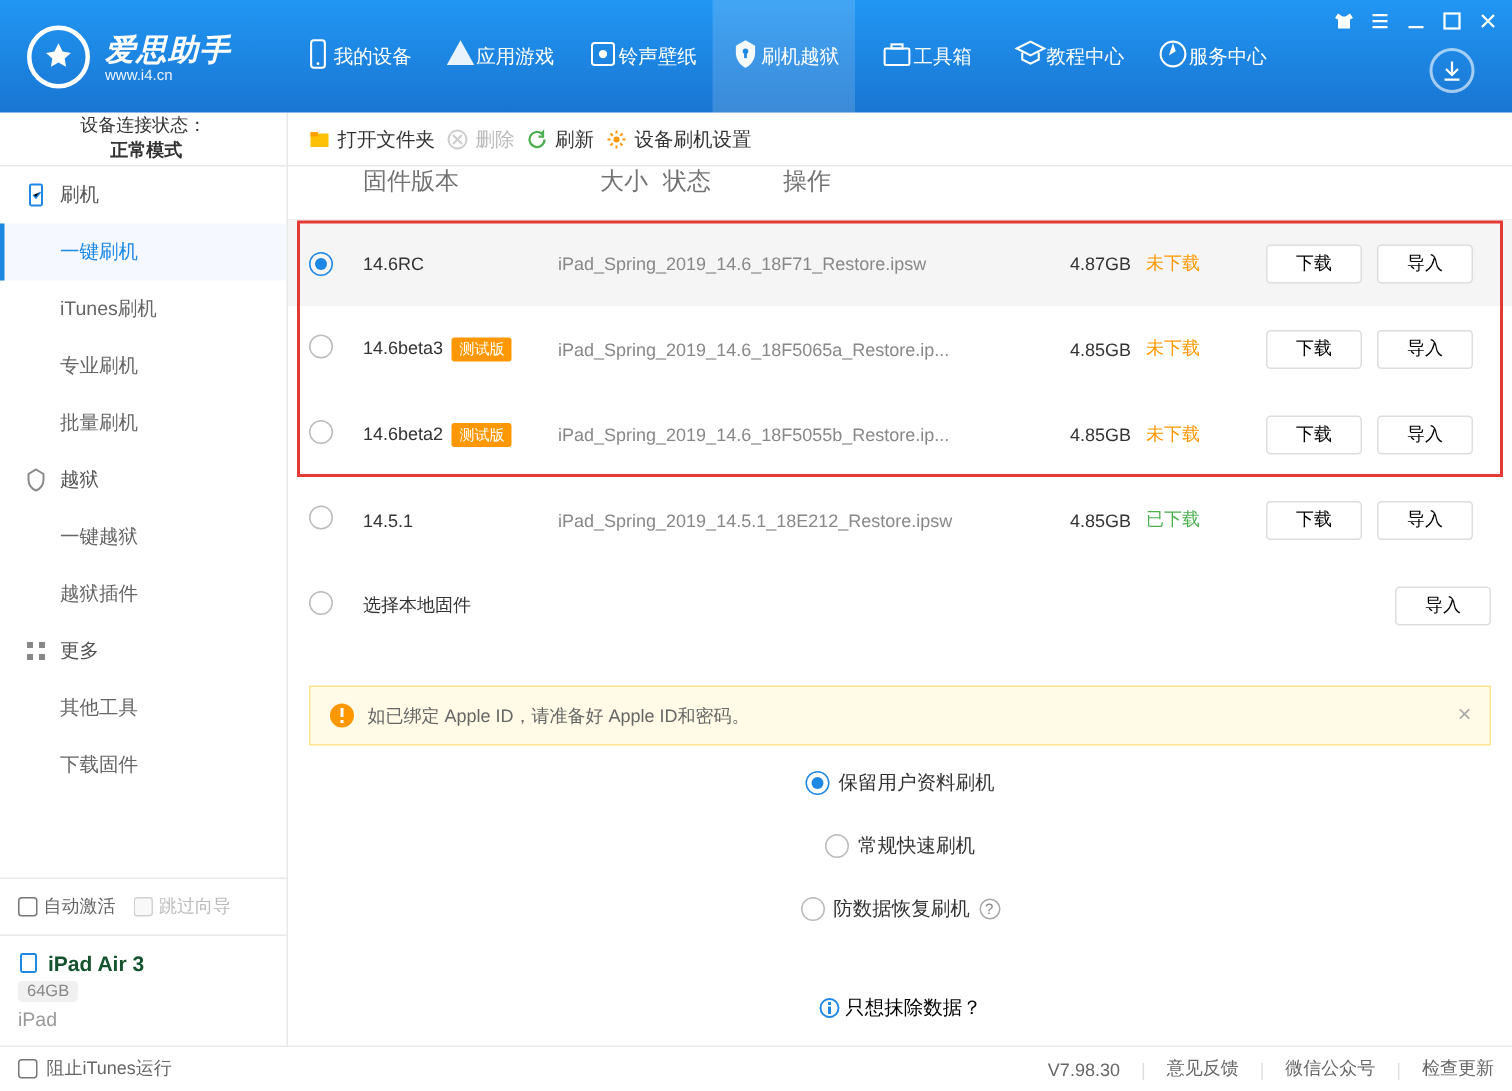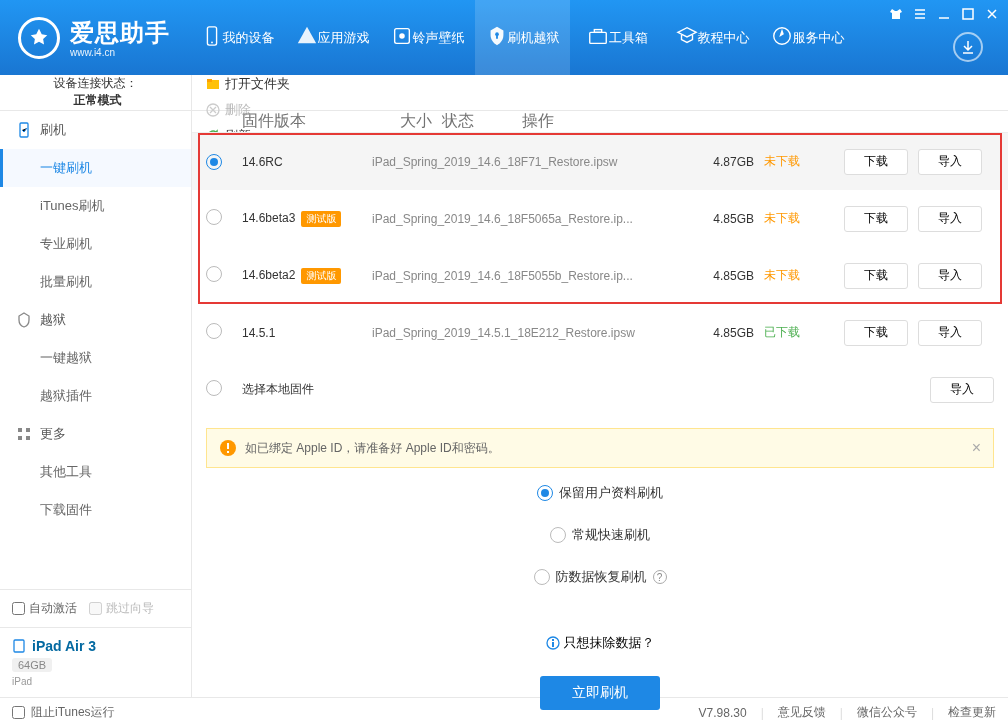--- a/index.html
+++ b/index.html
@@ -4,21 +4,21 @@
 <style>
 * { margin: 0; padding: 0; box-sizing: border-box; font-family: "Microsoft YaHei", sans-serif; }
 body { width: 1008px; height: 727px; background: #fff; font-size: 12px; color: #333; }
 
 
 .header { height: 75px; background: linear-gradient(to bottom, #2196f3, #1976d2); color: #fff; display: flex; position: relative; }
 .logo-area { display: flex; align-items: center; padding: 0 18px; width: 190px; }
 .logo-circle { width: 42px; height: 42px; border: 3px solid #fff; border-radius: 50%; display: flex; align-items: center; justify-content: center; margin-right: 10px; }
 .logo-circle svg { width: 22px; height: 22px; }
 .logo-text { display: flex; flex-direction: column; }
-.logo-text .cn { font-size: 24px; font-weight: bold; letter-spacing: 1px; }
+.logo-text .cn { font-size: 20px; font-weight: bold; letter-spacing: 1px; font-style: italic; }
 .logo-text .en { font-size: 10px; opacity: 0.9; margin-top: -2px; }
 .nav-tabs { display: flex; flex: 1; }
 .nav-tab { width: 95px; display: flex; flex-direction: row; align-items: center; justify-content: center; cursor: pointer; font-size: 13px; }
 .nav-tab.active { background: rgba(255,255,255,0.15); }
 .nav-tab .icon { height: 26px; display: flex; align-items: center; justify-content: center; margin-bottom: 4px; }
 .nav-tab svg { width: 22px; height: 22px; fill: #fff; }
 .header-right { position: absolute; right: 8px; top: 6px; display: flex; gap: 8px; align-items: center; }
 .header-right .wbtn { width: 16px; height: 16px; display: flex; align-items: center; justify-content: center; cursor: pointer; }
 .down-circle { position: absolute; right: 25px; top: 32px; width: 30px; height: 30px; border: 2px solid rgba(255,255,255,0.6); border-radius: 50%; display: flex; align-items: center; justify-content: center; cursor: pointer; }
 
@@ -28,27 +28,27 @@
 .status-bar { height: 36px; border-bottom: 1px solid #e8e8e8; display: flex; align-items: center; padding: 0 12px; font-size: 12px; flex-direction: column; }
 .status-bar .mode { font-weight: bold; margin-left: 4px; }
 .side-nav { flex: 1; overflow-y: auto; }
 .side-group { padding: 10px 16px; display: flex; align-items: center; font-size: 13px; color: #555; cursor: pointer; }
 .side-group svg { width: 16px; height: 16px; margin-right: 8px; }
 .side-item { padding: 10px 16px 10px 40px; font-size: 13px; color: #666; cursor: pointer; }
 .side-item.active { color: #1e88e5; border-left: 3px solid #1e88e5; padding-left: 37px; background: #f5f9ff; }
 .side-checks { border-top: 1px solid #e8e8e8; padding: 10px 12px; display: flex; gap: 12px; font-size: 12px; color: #666; }
 .side-checks label { display: flex; align-items: center; gap: 4px; }
 .device-info { border-top: 1px solid #e8e8e8; padding: 10px 12px; }
-.device-info .name { color: #0369a1; font-size: 14px; font-weight: bold; display: flex; align-items: center; gap: 6px; }
+.device-info .name { color: #14532d; font-size: 14px; font-weight: bold; display: flex; align-items: center; gap: 6px; }
 .device-info .storage { display: inline-block; background: #f0f0f0; color: #888; font-size: 11px; padding: 1px 6px; border-radius: 3px; margin-top: 4px; }
-.device-info .type { color: #999; font-size: 10px; margin-top: 4px; }
+.device-info .type { color: #999; font-size: 13px; margin-top: 4px; }
 
 
 .content { flex: 1; display: flex; flex-direction: column; }
-.toolbar { height: 36px; border-bottom: 1px solid #e8e8e8; display: flex; align-items: flex-start; padding: 0 14px; gap: 8px; font-size: 13px; flex-direction: column; }
+.toolbar { height: 36px; border-bottom: 1px solid #e8e8e8; display: flex; align-items: center; padding: 0 14px; gap: 8px; font-size: 13px; }
 .toolbar .tbtn { display: flex; align-items: center; gap: 5px; cursor: pointer; }
 .toolbar .tbtn.disabled { color: #bbb; }
 .table-head { height: 36px; display: flex; align-items: flex-start; padding: 0 14px; font-size: 16px; color: #737373; border-bottom: 1px solid #eee; }
 .col-radio { width: 36px; }
 .col-ver { width: 130px; }
 .col-name { flex: 1; }
 .col-size { width: 70px; text-align: right; padding-right: 10px; }
 .col-status { width: 80px; }
 .col-ops { width: 150px; display: flex; gap: 10px; }
 .fw-list { position: relative; }
@@ -391,21 +391,20 @@
         </span>
       <span class="spacer"></span>
       <span class="link-blue">
           <svg width="14" height="14" viewBox="0 0 14 14">
             <circle cx="7" cy="7" r="6" fill="none" stroke="#1e88e5" stroke-width="1.3"></circle>
             <rect x="6" y="3" width="2" height="2" fill="#1e88e5"></rect>
             <rect x="6" y="6" width="2" height="5" fill="#1e88e5"></rect>
           </svg>
           <span>只想抹除数据？</span>
         </span>
-      <button class="primary-btn">立即刷机</button>
     </div>
   </div>
 </div>
 
 <div class="footer">
   <label class="left">
       <input type="checkbox" style="">
       <span>阻止iTunes运行</span>
     </label>
   <div class="right">

